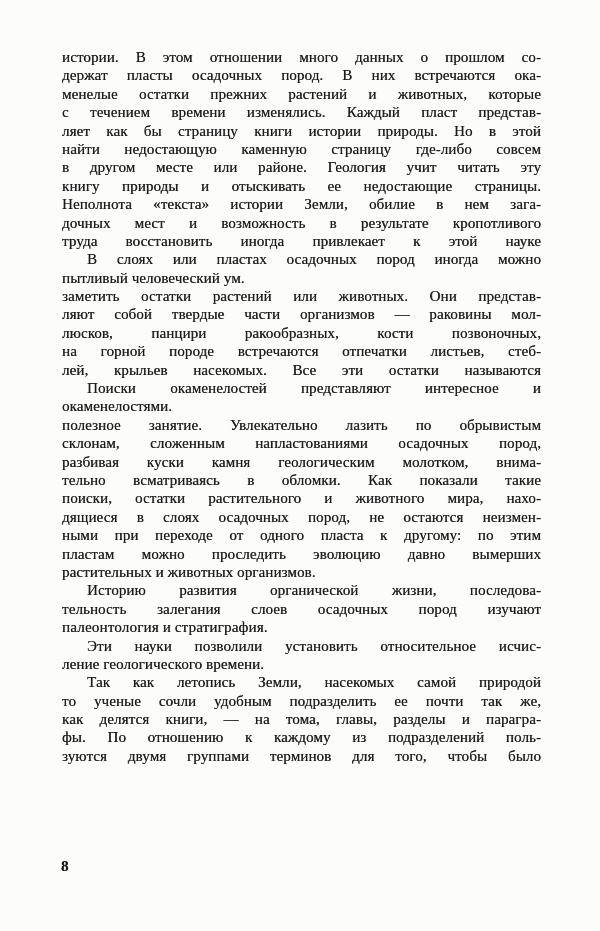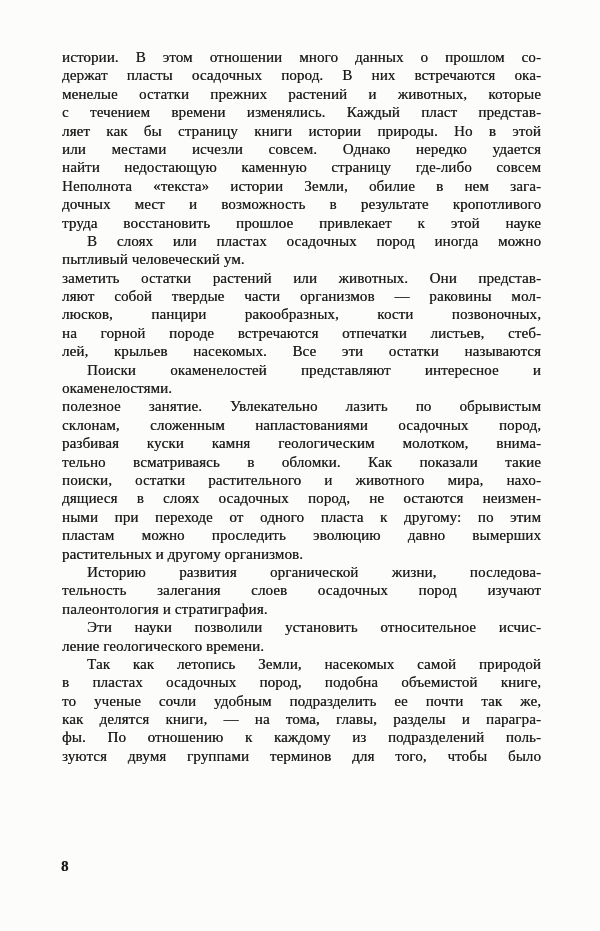--- a/index.html
+++ b/index.html
@@ -63,49 +63,49 @@
 </head>
 <body>
 
 <div class="page">
   <div class="text-block" id="text-block">
       <div class="line">истории. В этом отношении много данных о прошлом со-</div>
       <div class="line">держат пласты осадочных пород. В них встречаются ока-</div>
       <div class="line">менелые остатки прежних растений и животных, которые</div>
       <div class="line">с течением времени изменялись. Каждый пласт представ-</div>
       <div class="line">ляет как бы страницу книги истории природы. Но в этой</div>
-      <div class="line">или местами исчезли совсем. Однако нередко удается</div>
       <div class="line">найти недостающую каменную страницу где-либо совсем</div>
+      <div class="line">в другом месте или районе. Геология учит читать эту</div>
+      <div class="line">книгу природы и отыскивать ее недостающие страницы.</div>
       <div class="line">Неполнота «текста» истории Земли, обилие в нем зага-</div>
       <div class="line">дочных мест и возможность в результате кропотливого</div>
-      <div class="line">труда восстановить прошлое привлекает к этой науке</div>
+      <div class="line">труда восстановить иногда привлекает к этой науке</div>
       <div class="line indent">В слоях или пластах осадочных пород иногда можно</div>
       <div class="line last">пытливый человеческий ум.</div>
       <div class="line">заметить остатки растений или животных. Они представ-</div>
       <div class="line">ляют собой твердые части организмов — раковины мол-</div>
       <div class="line">люсков, панцири ракообразных, кости позвоночных,</div>
       <div class="line">на горной породе встречаются отпечатки листьев, стеб-</div>
       <div class="line">лей, крыльев насекомых. Все эти остатки называются</div>
       <div class="line indent">Поиски окаменелостей представляют интересное и</div>
       <div class="line last">окаменелостями.</div>
       <div class="line">полезное занятие. Увлекательно лазить по обрывистым</div>
       <div class="line">склонам, сложенным напластованиями осадочных пород,</div>
       <div class="line">разбивая куски камня геологическим молотком, внима-</div>
       <div class="line">тельно всматриваясь в обломки. Как показали такие</div>
       <div class="line">поиски, остатки растительного и животного мира, нахо-</div>
       <div class="line">дящиеся в слоях осадочных пород, не остаются неизмен-</div>
       <div class="line">ными при переходе от одного пласта к другому: по этим</div>
       <div class="line">пластам можно проследить эволюцию давно вымерших</div>
-      <div class="line last">растительных и другому организмов.</div>
+      <div class="line last">растительных и животных организмов.</div>
       <div class="line indent">Историю развития органической жизни, последова-</div>
       <div class="line">тельность залегания слоев осадочных пород изучают</div>
       <div class="line last"><span class="b">палеонтология</span><span> и </span><span class="b">стратиграфия.</span></div>
       <div class="line indent">Эти науки позволили установить относительное исчис-</div>
       <div class="line last">ление геологического времени.</div>
       <div class="line indent">Так как летопись Земли, насекомых самой природой</div>
-      <div class="line">в пластах осадочных пород, подобна объемистой книге,</div>
       <div class="line">то ученые сочли удобным подразделить ее почти так же,</div>
       <div class="line">как делятся книги, — на тома, главы, разделы и парагра-</div>
       <div class="line">фы. По отношению к каждому из подразделений поль-</div>
       <div class="line">зуются двумя группами терминов для того, чтобы было</div>
     </div>
   <div class="page-number">8</div>
 </div>
 
 </body></html>

